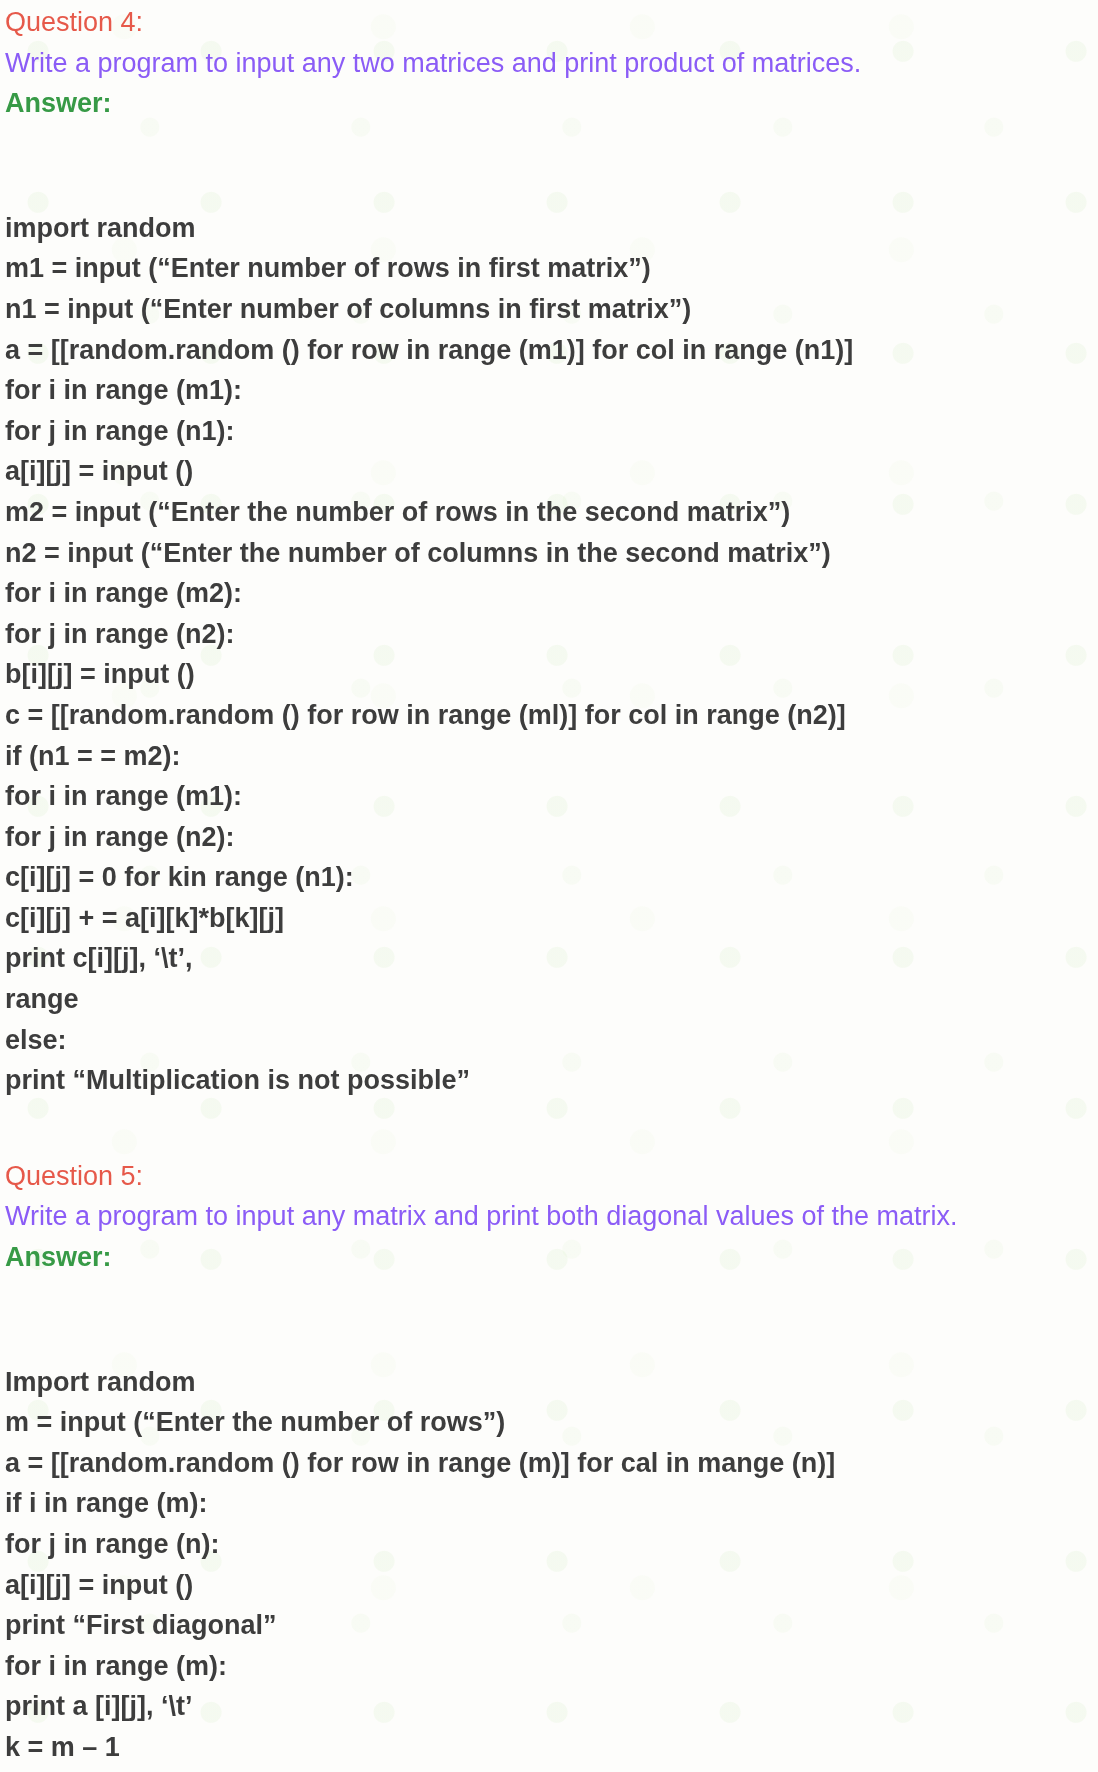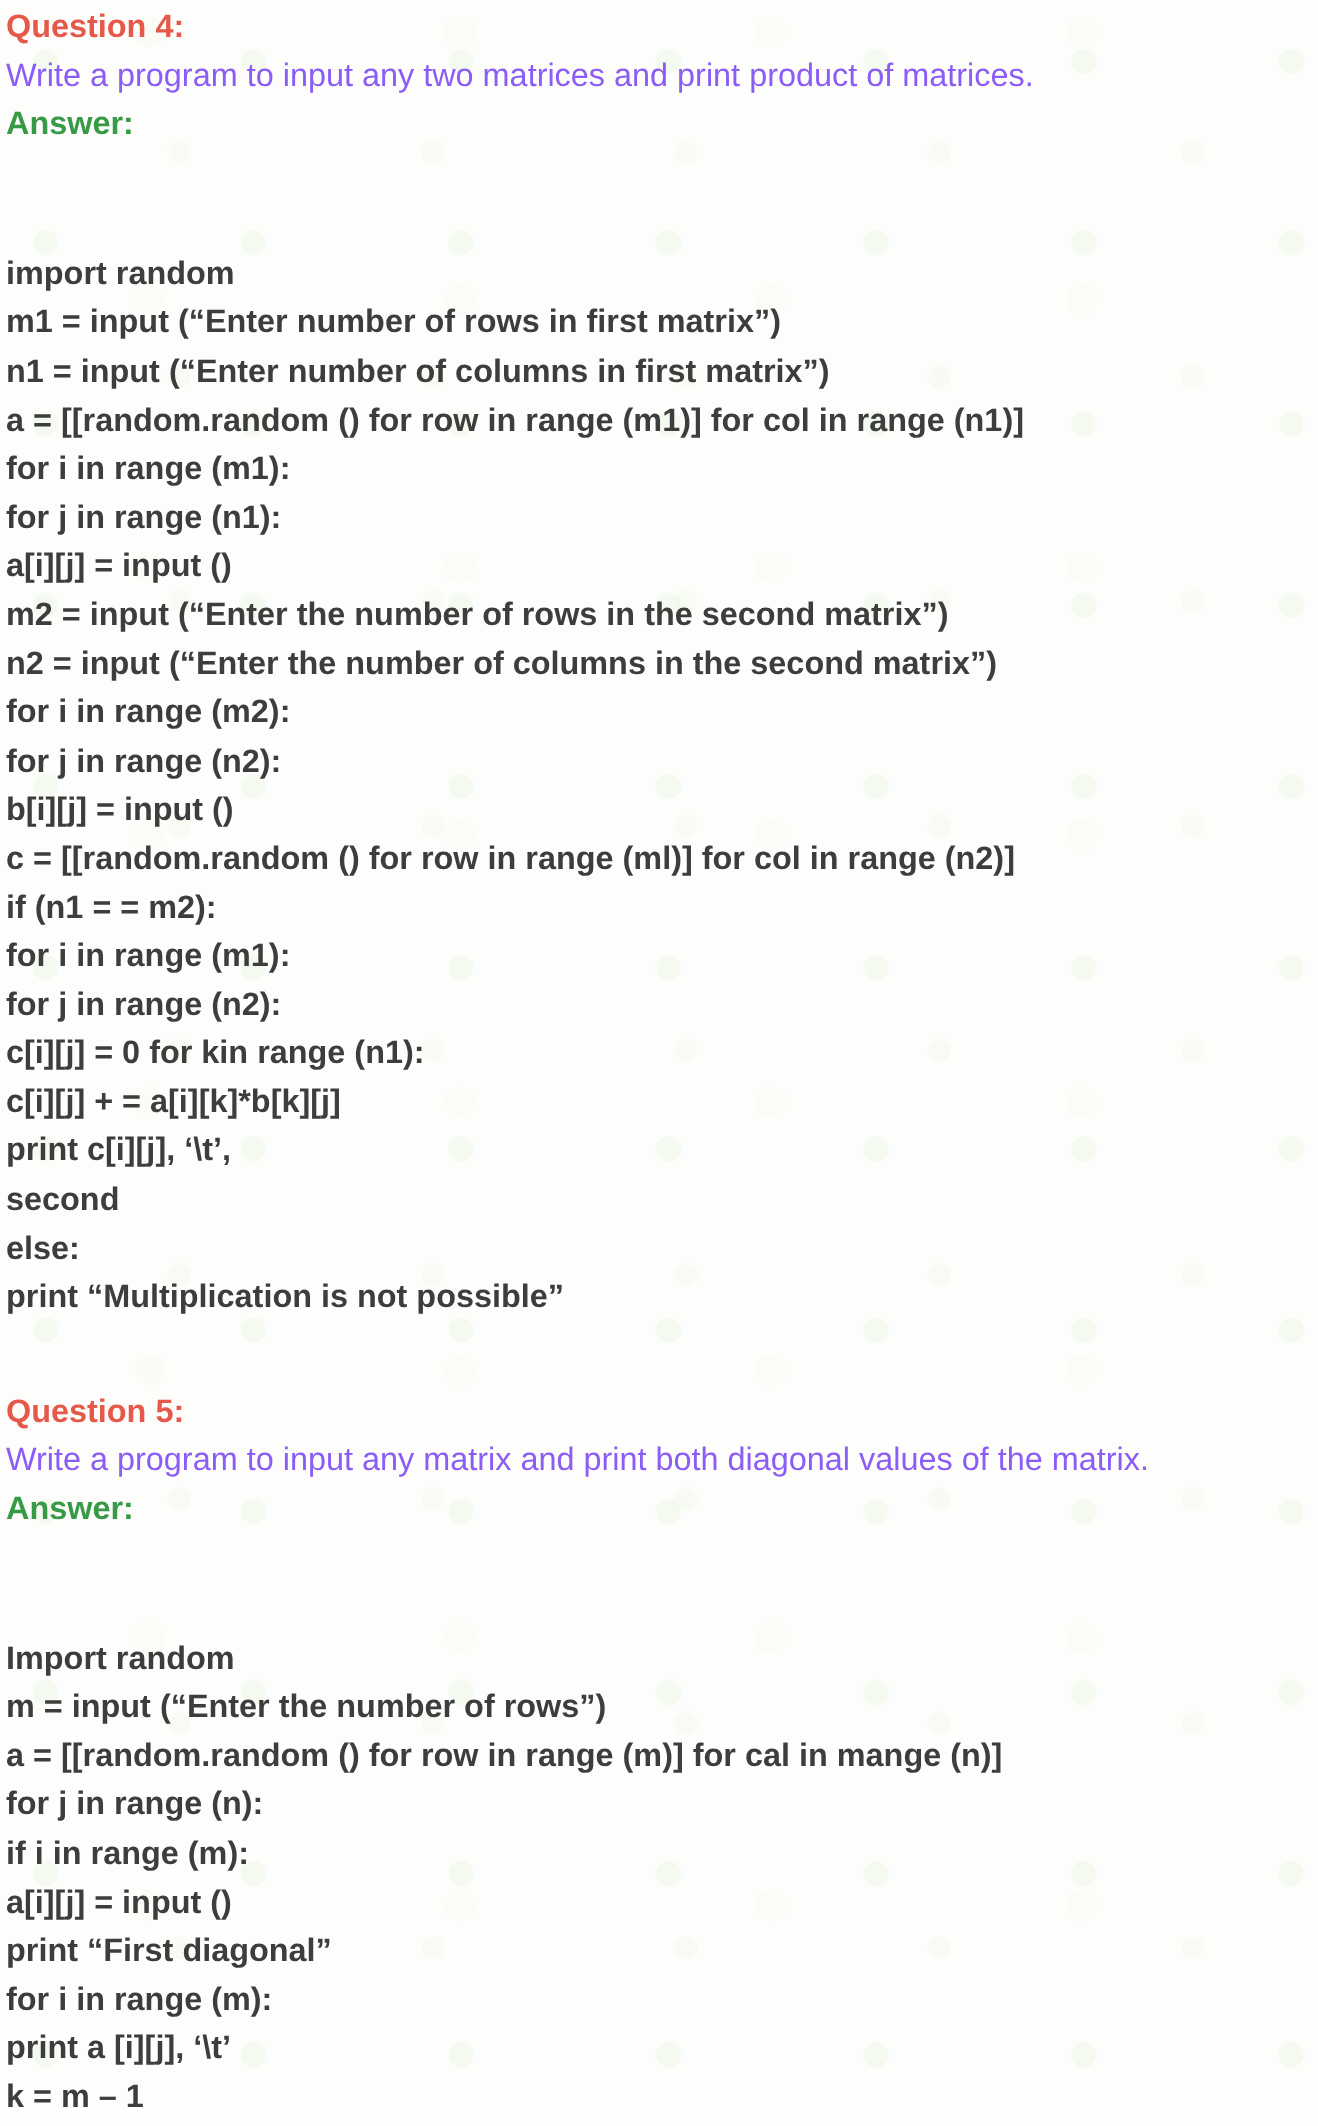--- a/index.html
+++ b/index.html
@@ -25,21 +25,21 @@
     overflow: hidden;
     padding: 2px 2px 0 5px;
     font-family: "Liberation Sans", "DejaVu Sans", sans-serif;
     font-size: 27px;
     line-height: 40.6px;
     color: #3d3d3d;
   }
   .q-heading {
     margin: 0;
     font-size: 27px;
-    font-weight: 700;
+    font-weight: 400;
     color: #e6594a;
   }
   .q-text {
     margin: 0;
     color: #8b5cf6;
   }
   .a-heading {
     margin: 0;
     font-size: 27px;
     font-weight: 700;
@@ -78,36 +78,36 @@
         <div class="code-line">for i in range (m2):</div>
         <div class="code-line">for j in range (n2):</div>
         <div class="code-line">b[i][j] = input ()</div>
         <div class="code-line">c = [[random.random () for row in range (ml)] for col in range (n2)]</div>
         <div class="code-line">if (n1 = = m2):</div>
         <div class="code-line">for i in range (m1):</div>
         <div class="code-line">for j in range (n2):</div>
         <div class="code-line">c[i][j] = 0 for kin range (n1):</div>
         <div class="code-line">c[i][j] + = a[i][k]*b[k][j]</div>
         <div class="code-line">print c[i][j], ‘\t’,</div>
-        <div class="code-line">second</div>
+        <div class="code-line">range</div>
         <div class="code-line">else:</div>
         <div class="code-line">print “Multiplication is not possible”</div>
       </div>
   </section>
 
   <section class="qa-block qa-block-2">
     <h2 class="q-heading">Question 5:</h2>
     <p class="q-text">Write a program to input any matrix and print both diagonal values of the matrix.</p>
     <h3 class="a-heading">Answer:</h3>
     <div class="code-block">
         <div class="code-line">Import random</div>
         <div class="code-line">m = input (“Enter the number of rows”)</div>
         <div class="code-line">a = [[random.random () for row in range (m)] for cal in mange (n)]</div>
+        <div class="code-line">if i in range (m):</div>
         <div class="code-line">for j in range (n):</div>
-        <div class="code-line">if i in range (m):</div>
         <div class="code-line">a[i][j] = input ()</div>
         <div class="code-line">print “First diagonal”</div>
         <div class="code-line">for i in range (m):</div>
         <div class="code-line">print a [i][j], ‘\t’</div>
         <div class="code-line">k = m – 1</div>
       </div>
   </section>
 
 </main>
 

